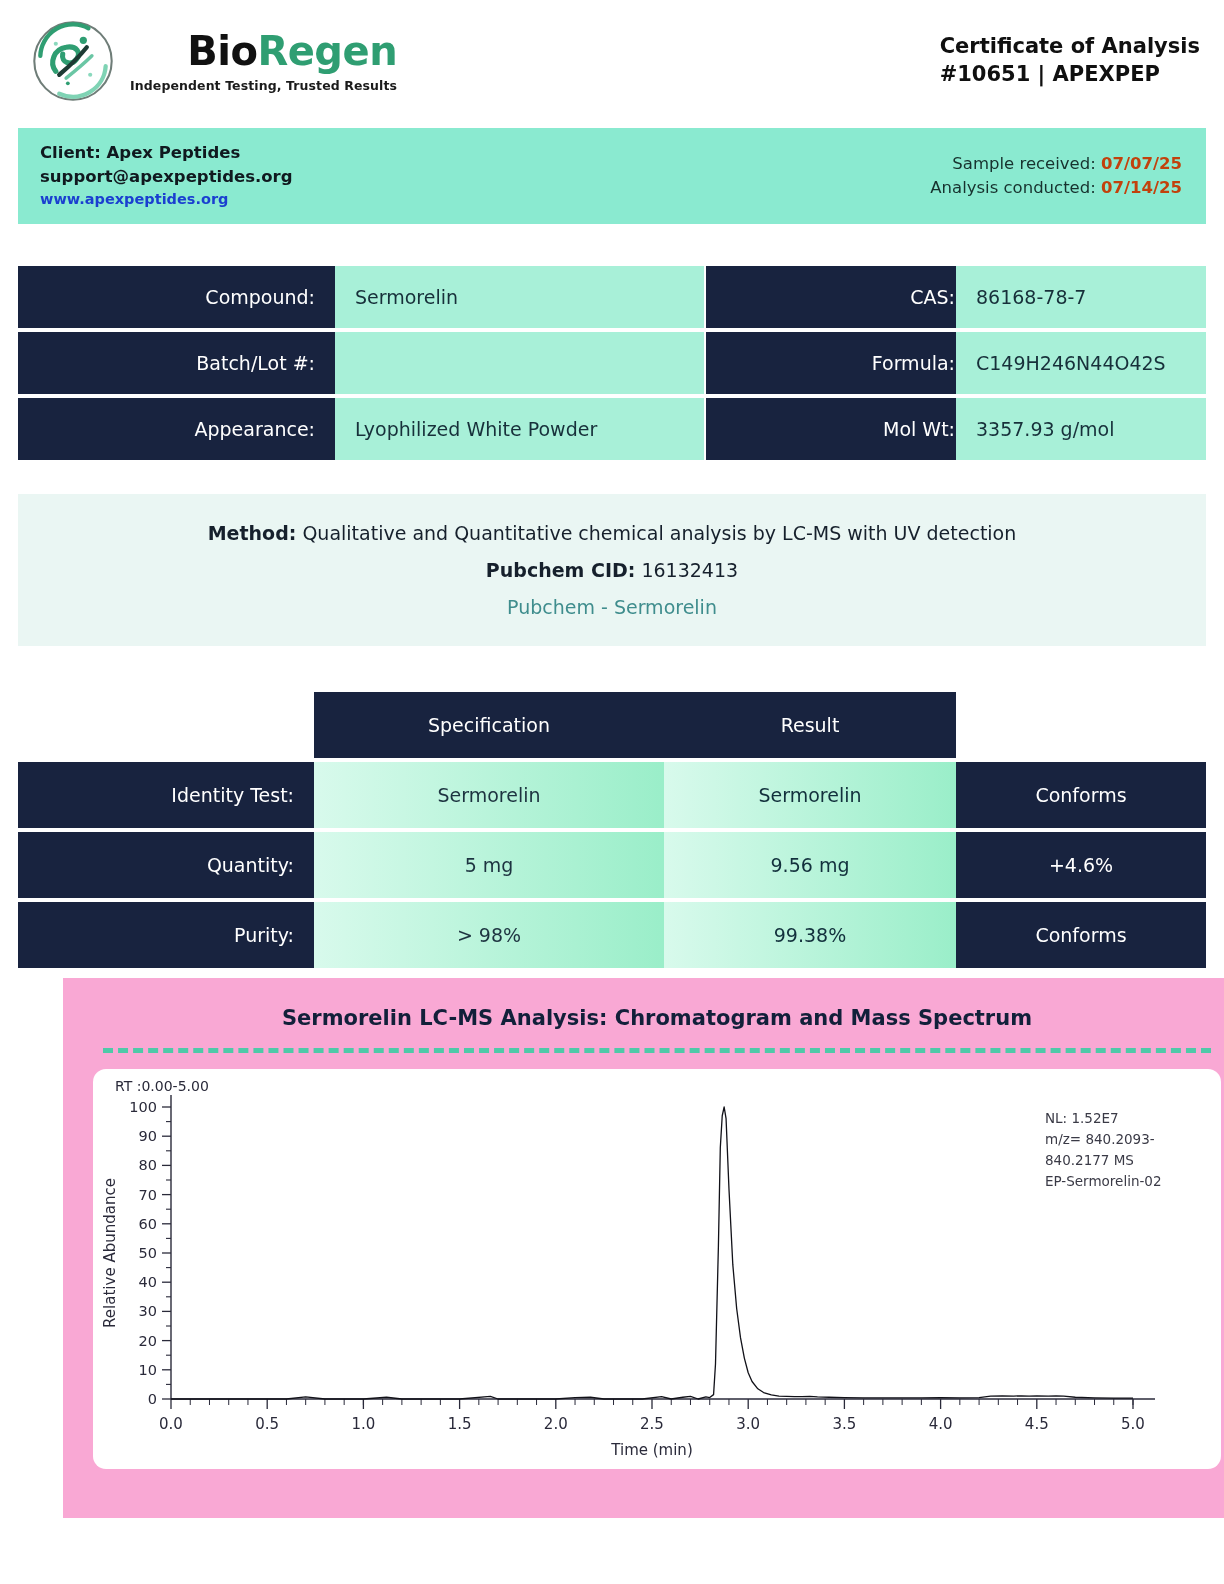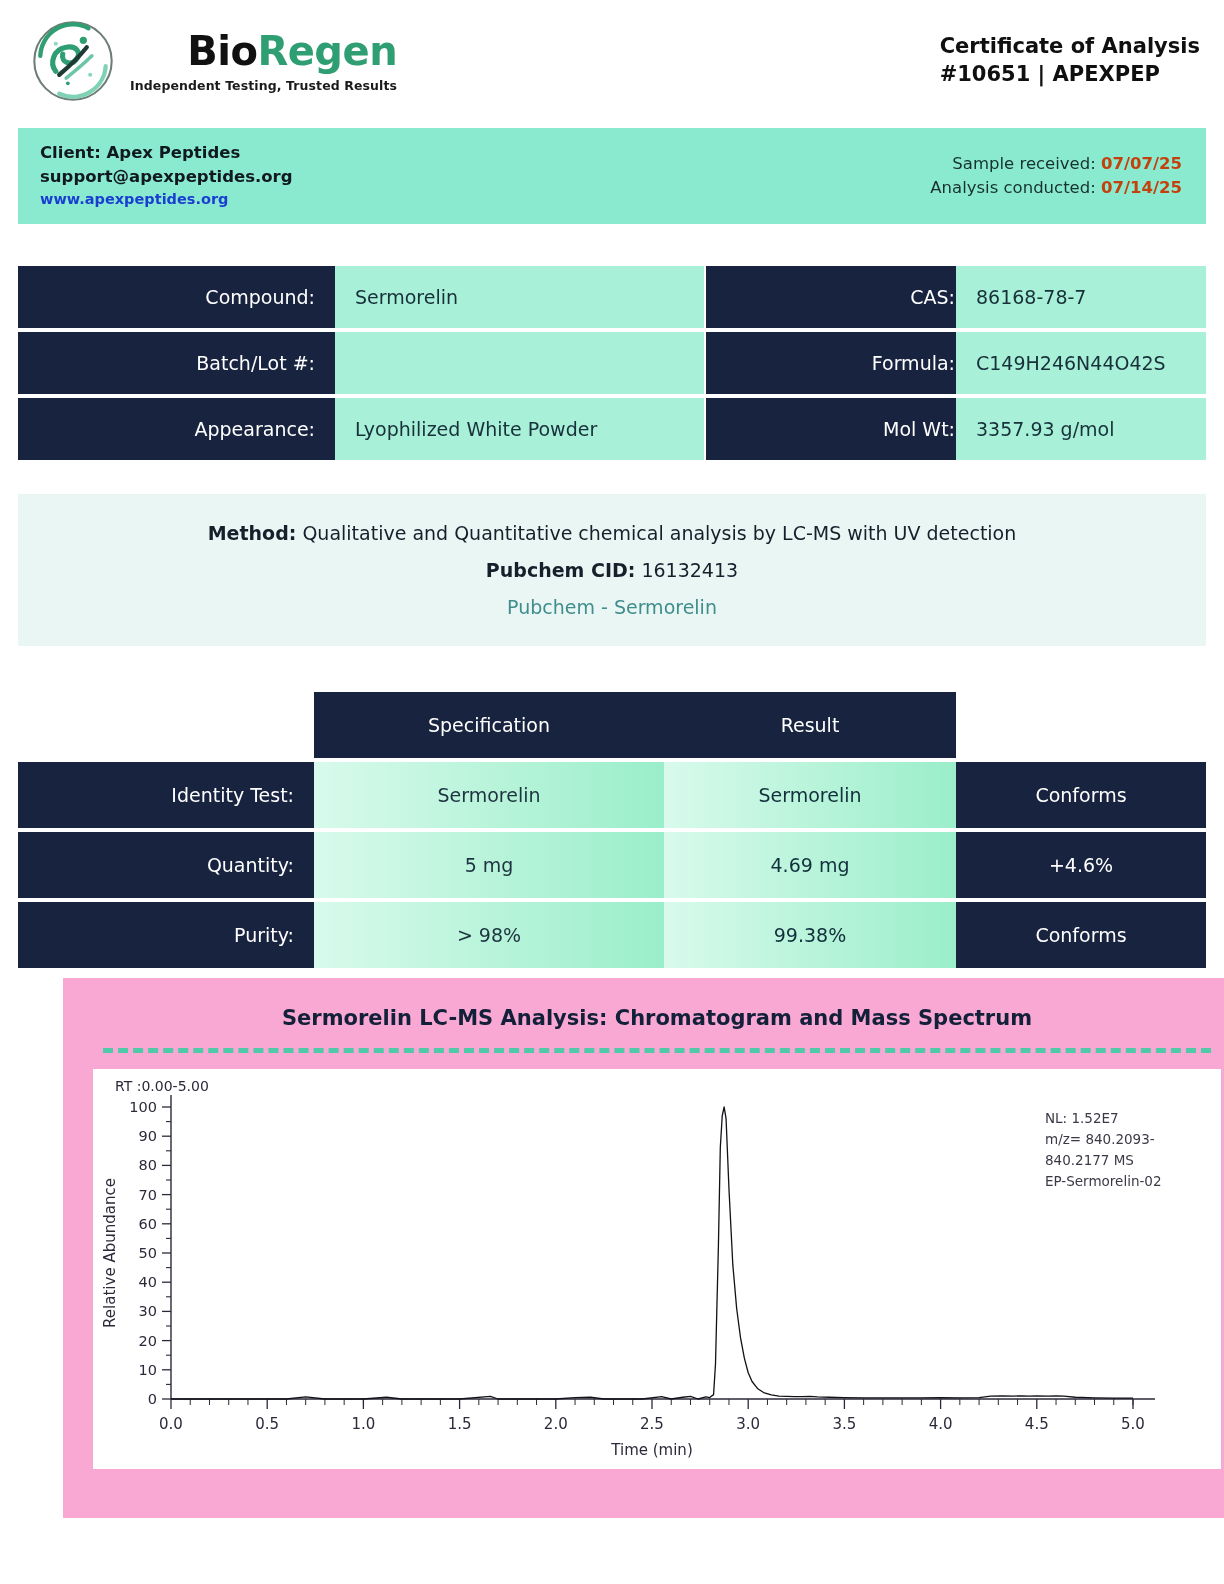--- a/index.html
+++ b/index.html
@@ -249,20 +249,21 @@
     height: 0;
     border-top: 5px dashed #4fc9a8;
   }
   .plot-card {
     position: relative;
     margin-top: 16px;
     background: #ffffff;
     width: 1128px;
     height: 400px;
     box-sizing: border-box;
+    border-radius: 13px;
   }
   .plot-svg { display: block; }
 
   a { cursor: pointer; }
 </style>
 </head>
 <body>
 
 <div class="page">
 
@@ -357,21 +358,21 @@
     </tr>
     <tr>
       <td class="r-lbl">Identity Test:</td>
       <td class="r-spec">Sermorelin</td>
       <td class="r-res">Sermorelin</td>
       <td class="r-status">Conforms</td>
     </tr>
     <tr>
       <td class="r-lbl">Quantity:</td>
       <td class="r-spec">5 mg</td>
-      <td class="r-res plain">4.69 mg</td>
+      <td class="r-res plain">9.56 mg</td>
       <td class="r-status">+4.6%</td>
     </tr>
     <tr>
       <td class="r-lbl">Purity:</td>
       <td class="r-spec">&gt; 98%</td>
       <td class="r-res">99.38%</td>
       <td class="r-status">Conforms</td>
     </tr>
   </tbody>
     </table>

